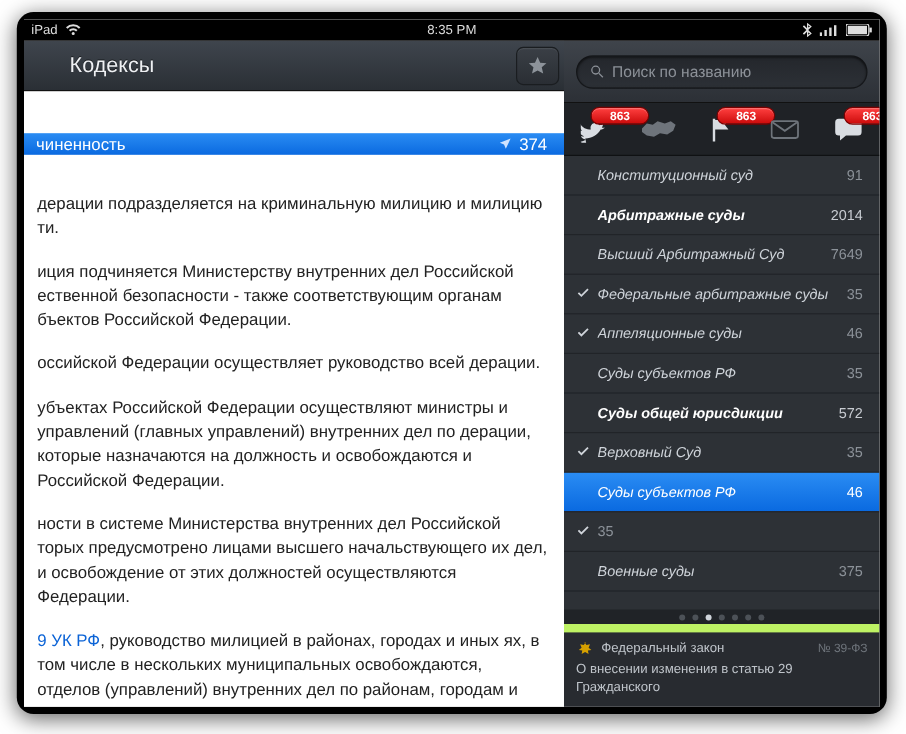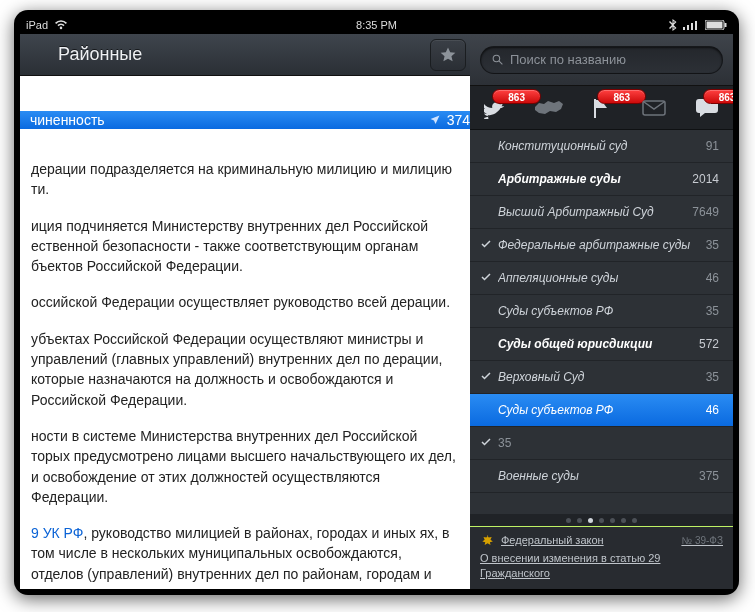--- a/index.html
+++ b/index.html
@@ -63,21 +63,21 @@
 
   
   .blue-banner {
     position:absolute; left:0; top:95px; width:450px; height:18px;
     background: linear-gradient(#2a8cf3,#0a6ae0);
     color:#fff; font-size:14px;
     display:flex; align-items:center;
     padding-left:10px;
   }
   .blue-banner .count {
-    margin-left:auto; padding-right:0;
+    margin-left:auto; padding-right:14px;
     display:flex; align-items:center; gap:6px;
     font-size:14px;
   }
 
   
   .doc {
     position:absolute; left:0; top:129px;
     width:450px; bottom:0;
     background:#fff;
     padding: 14px 14px 14px 0;
@@ -172,23 +172,22 @@
     gap:6px;
   }
   .dot { width:5px; height:5px; border-radius:50%; background:#4c5157; }
   .dot.active { background:#cfd4da; }
 
   .footer-law {
     background:#282b30;
     padding:6px 10px 8px 10px;
     font-size:11px;
     color:#bfc4ca;
-    border-top:1px solid #bef264;
+    border-top:7px solid #bef264;
     line-height:1.35;
-    text-decoration:underline;
   }
   .footer-law .top-line { display:flex; align-items:center; justify-content:space-between; margin-bottom:3px;}
   .footer-law .top-line .lt { display:flex; align-items:center; gap:7px; }
   .footer-law .ref { color:#6f757c; font-size:10px; }
 </style>
 </head>
 <body>
 
 <div class="device">
   <div class="screen">
@@ -213,21 +212,21 @@
           </svg>
         <svg width="22" height="10" viewBox="0 0 22 10">
             <rect x="0" y="0" width="19" height="10" rx="2" fill="none" stroke="#ddd"></rect>
             <rect x="1.5" y="1.5" width="16" height="7" fill="#ddd"></rect>
             <rect x="19.5" y="3" width="2" height="4" fill="#ddd"></rect>
           </svg>
       </div>
     </div>
 
     <div class="content-header">
-      <span>Районные</span>
+      <span>Кодексы</span>
       <div class="star-btn">
         <svg width="18" height="18" viewBox="0 0 24 24">
             <path fill="#8d939a" d="M12 2l2.9 6.3 6.9.6-5.2 4.6 1.6 6.8L12 16.9 5.8 20.3l1.6-6.8L2.2 8.9l6.9-.6L12 2z"></path>
           </svg>
       </div>
     </div>
 
     <div class="blue-banner">
       <span>чиненность</span>
       <span class="count">

